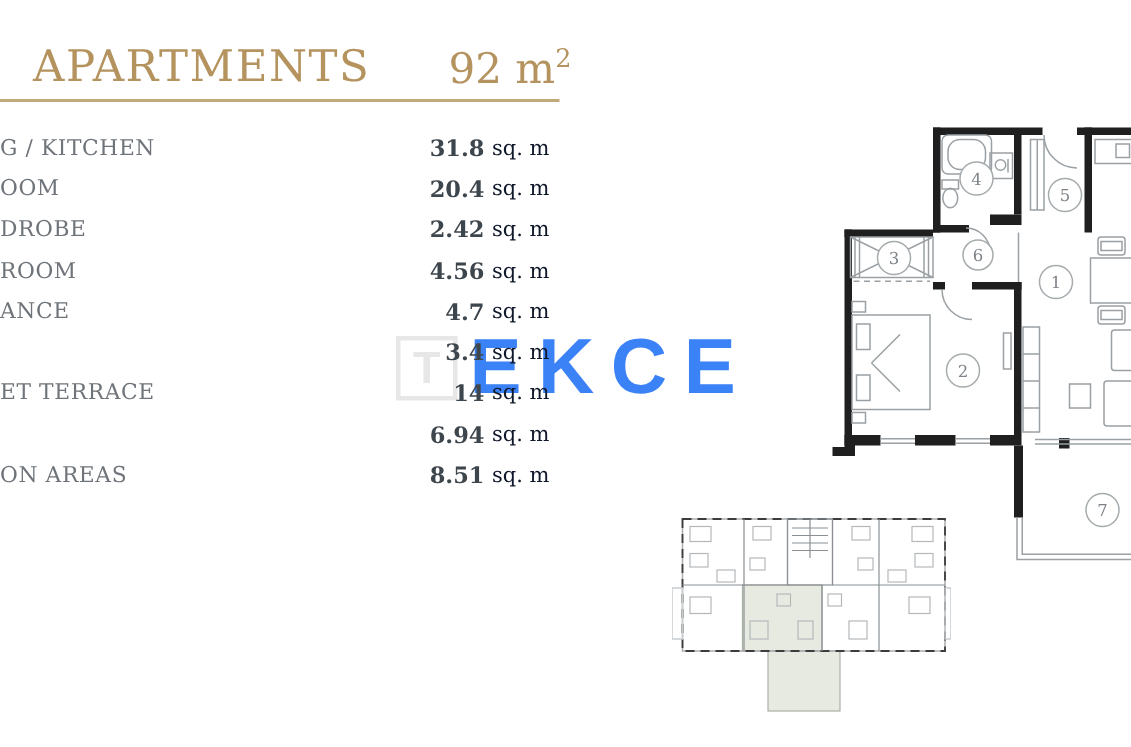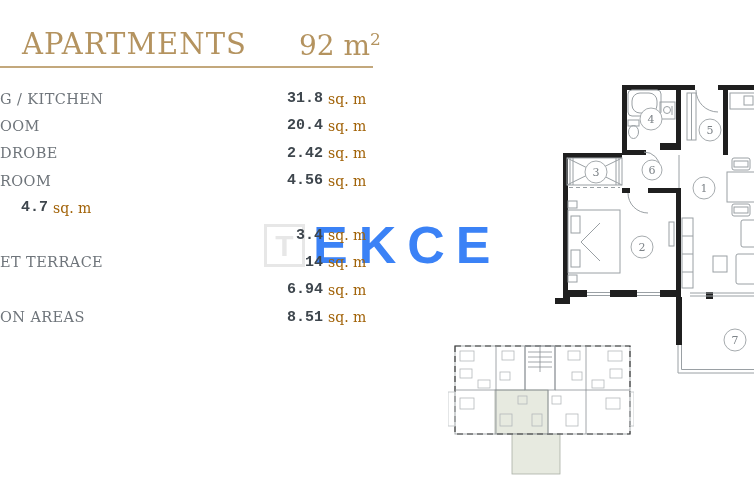--- a/index.html
+++ b/index.html
@@ -16,22 +16,22 @@
   
   .left-col { position:absolute; left:0; top:0; width:420px; z-index:1; }
   .plan-title { position:absolute; left:4px; top:27px; font-size:29px; letter-spacing:1px; color:#b4935f; white-space:nowrap;margin-left:18px; }
   .plan-area  { position:absolute; left:299px; top:29px; font-size:28px; color:#b4935f; }
   .plan-area sup { font-size:17px; }
   .gold-rule { position:absolute; left:0; top:66px; width:373px; height:2px; background:#c3a87c; }
 
   .room-list { position:absolute; left:0; top:85px; width:368px; }
   .room-row { display:flex; align-items:center; height:27.3px; }
   .room-label { flex:1; font-size:14.5px; letter-spacing:0.4px; color:#6e747a; white-space:nowrap; overflow:hidden; }
-  .room-value { width:48px; text-align:right; font-size:15px; font-weight:bold; color:#3e464d;font-family:Liberation Mono, monospace; }
-  .room-unit  { width:40px; margin-left:5px; font-size:14px; color:#a16207; }
+  .room-value { width:48px; text-align:right; font-size:15px; font-weight:bold; color:#3e464d; }
+  .room-unit  { width:40px; margin-left:5px; font-size:14px; color:#0f172a; }
 
   
   .main-plan { position:absolute; left:548px; top:72px; z-index:1; }
   .key-plan  { position:absolute; left:448px; top:336px; z-index:1; }
 
   svg text.roomnum { font-family:"DejaVu Serif", serif; font-size:11px; fill:#7d8388; }
 </style>
 </head>
 <body>
 
@@ -64,20 +64,21 @@
         <span class="room-label">DROBE</span>
         <span class="room-value">2.42</span>
         <span class="room-unit">sq. m</span>
       </div>
       <div class="room-row">
         <span class="room-label">ROOM</span>
         <span class="room-value">4.56</span>
         <span class="room-unit">sq. m</span>
       </div>
       <div class="room-row">
+        <span class="room-label">ANCE</span>
         <span class="room-value">4.7</span>
         <span class="room-unit">sq. m</span>
       </div>
       <div class="room-row">
         <span class="room-label"></span>
         <span class="room-value">3.4</span>
         <span class="room-unit">sq. m</span>
       </div>
       <div class="room-row">
         <span class="room-label">ET TERRACE</span>

